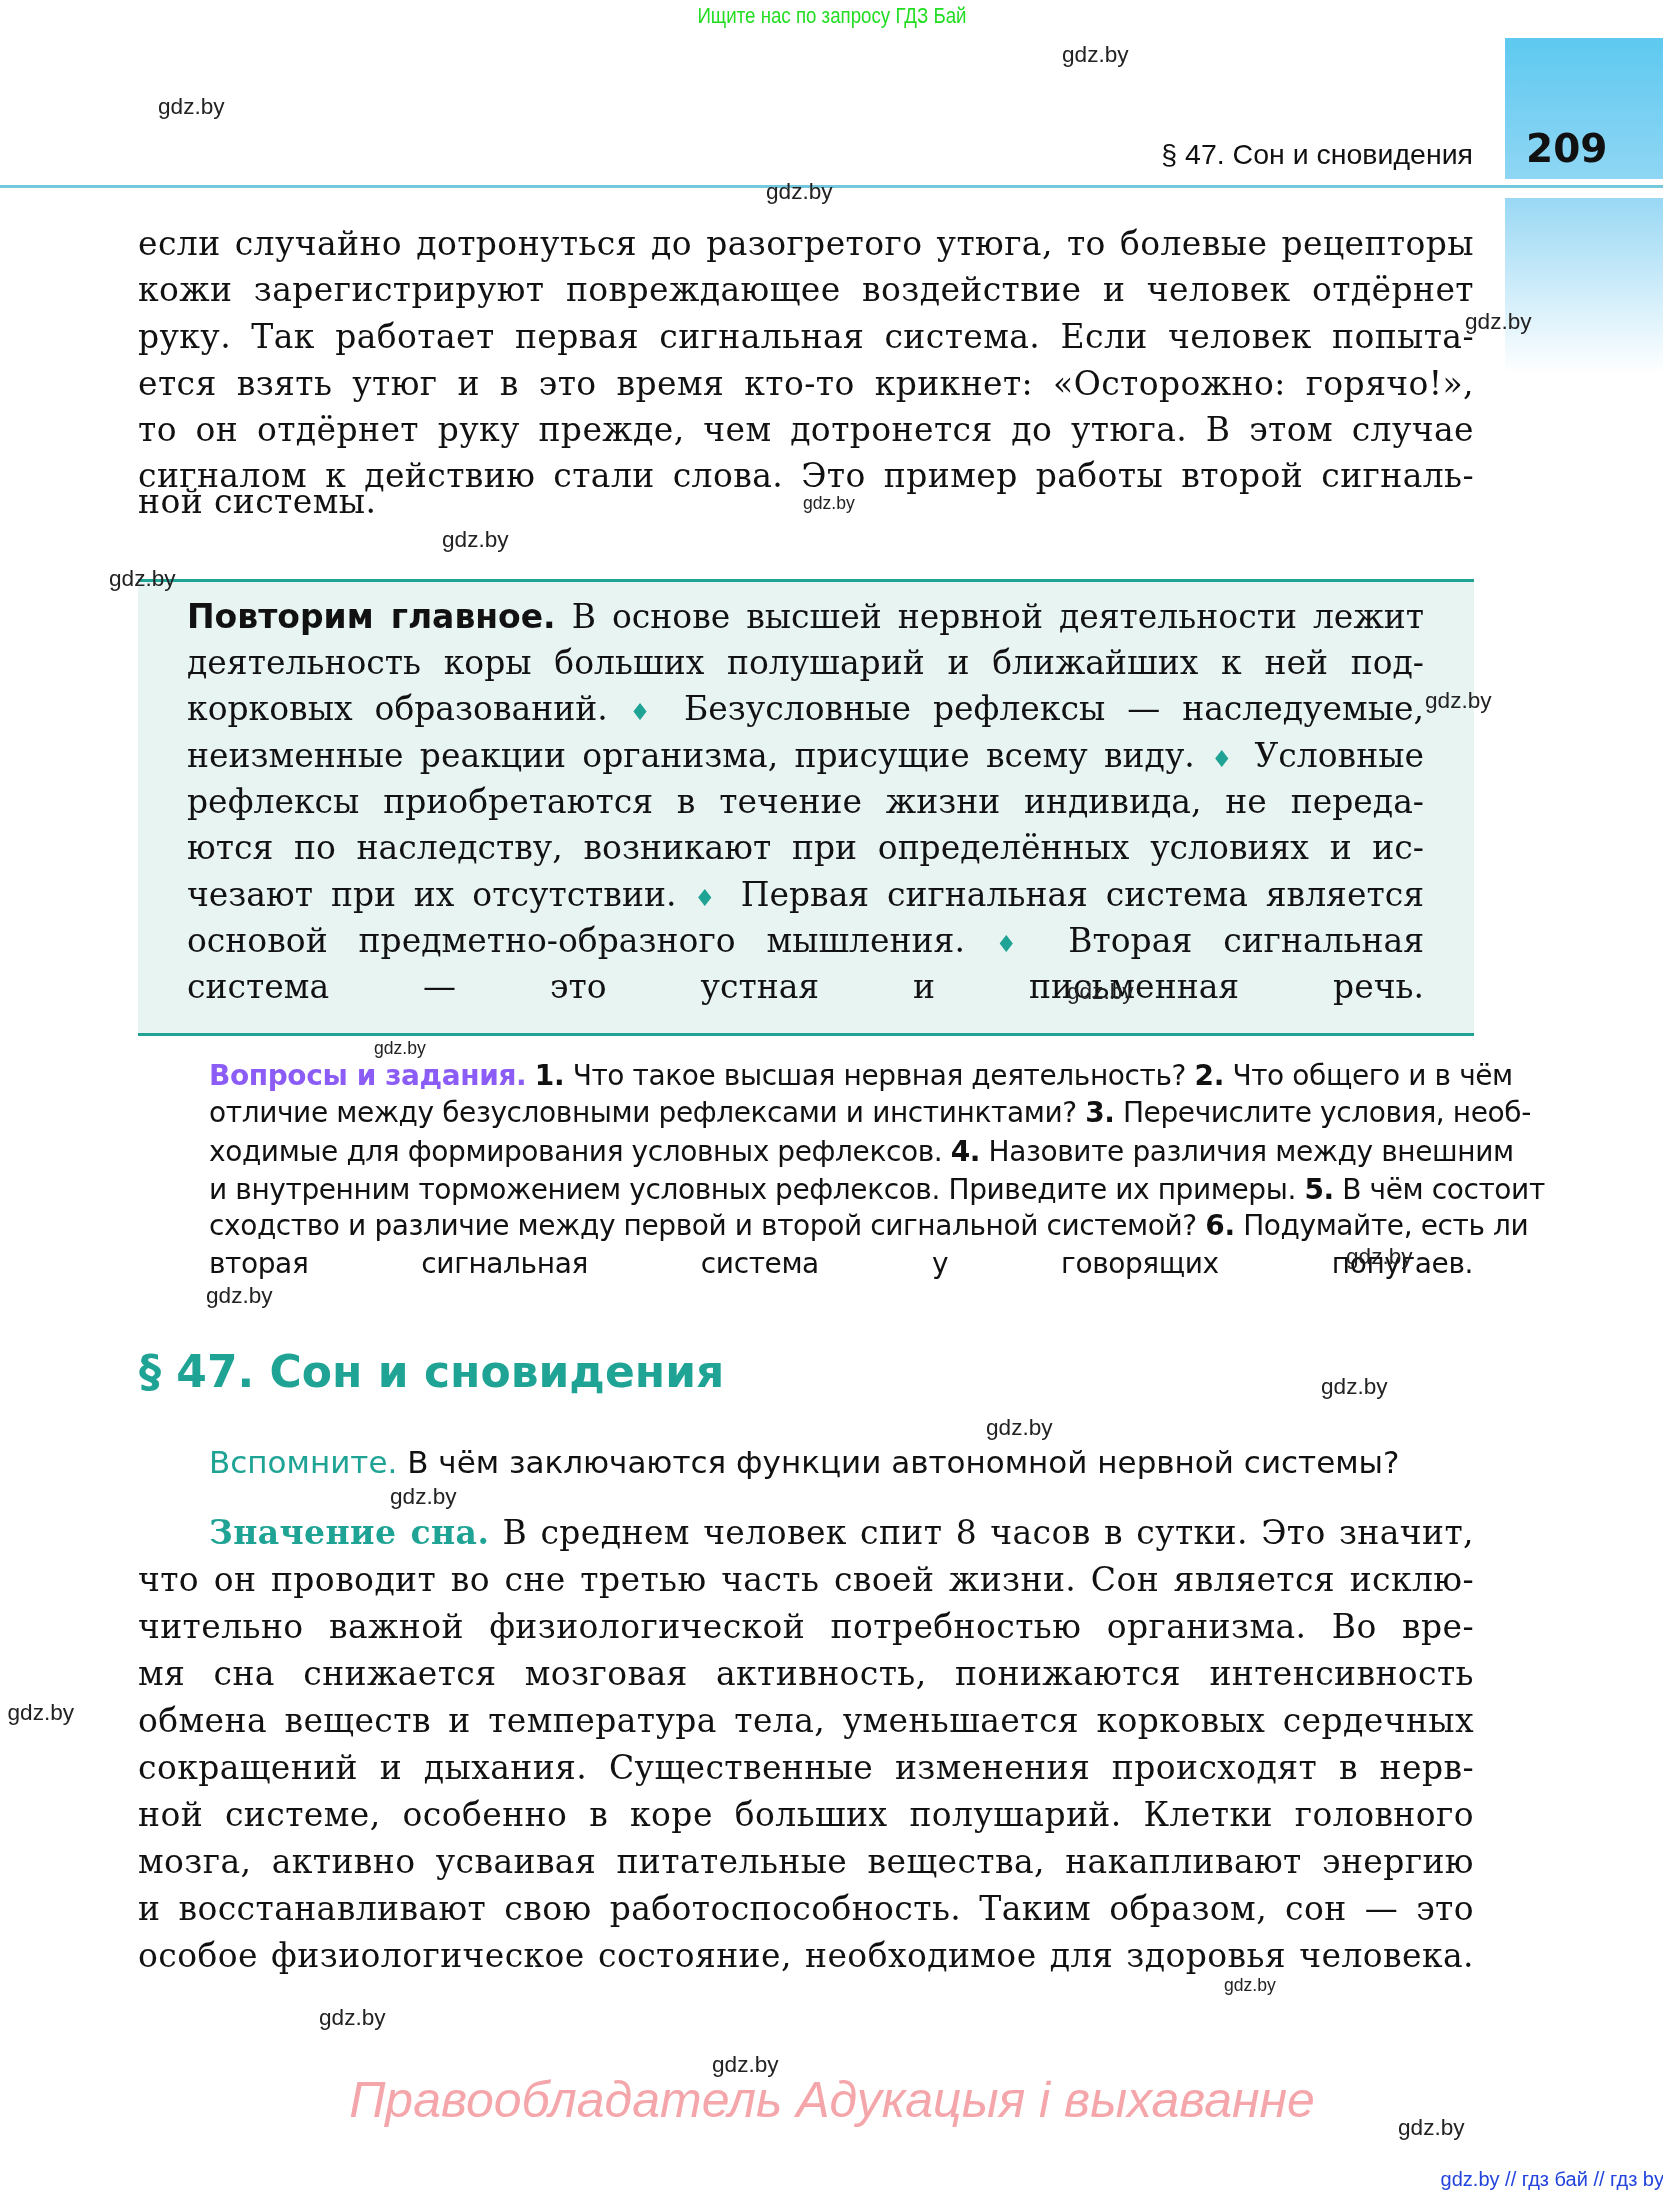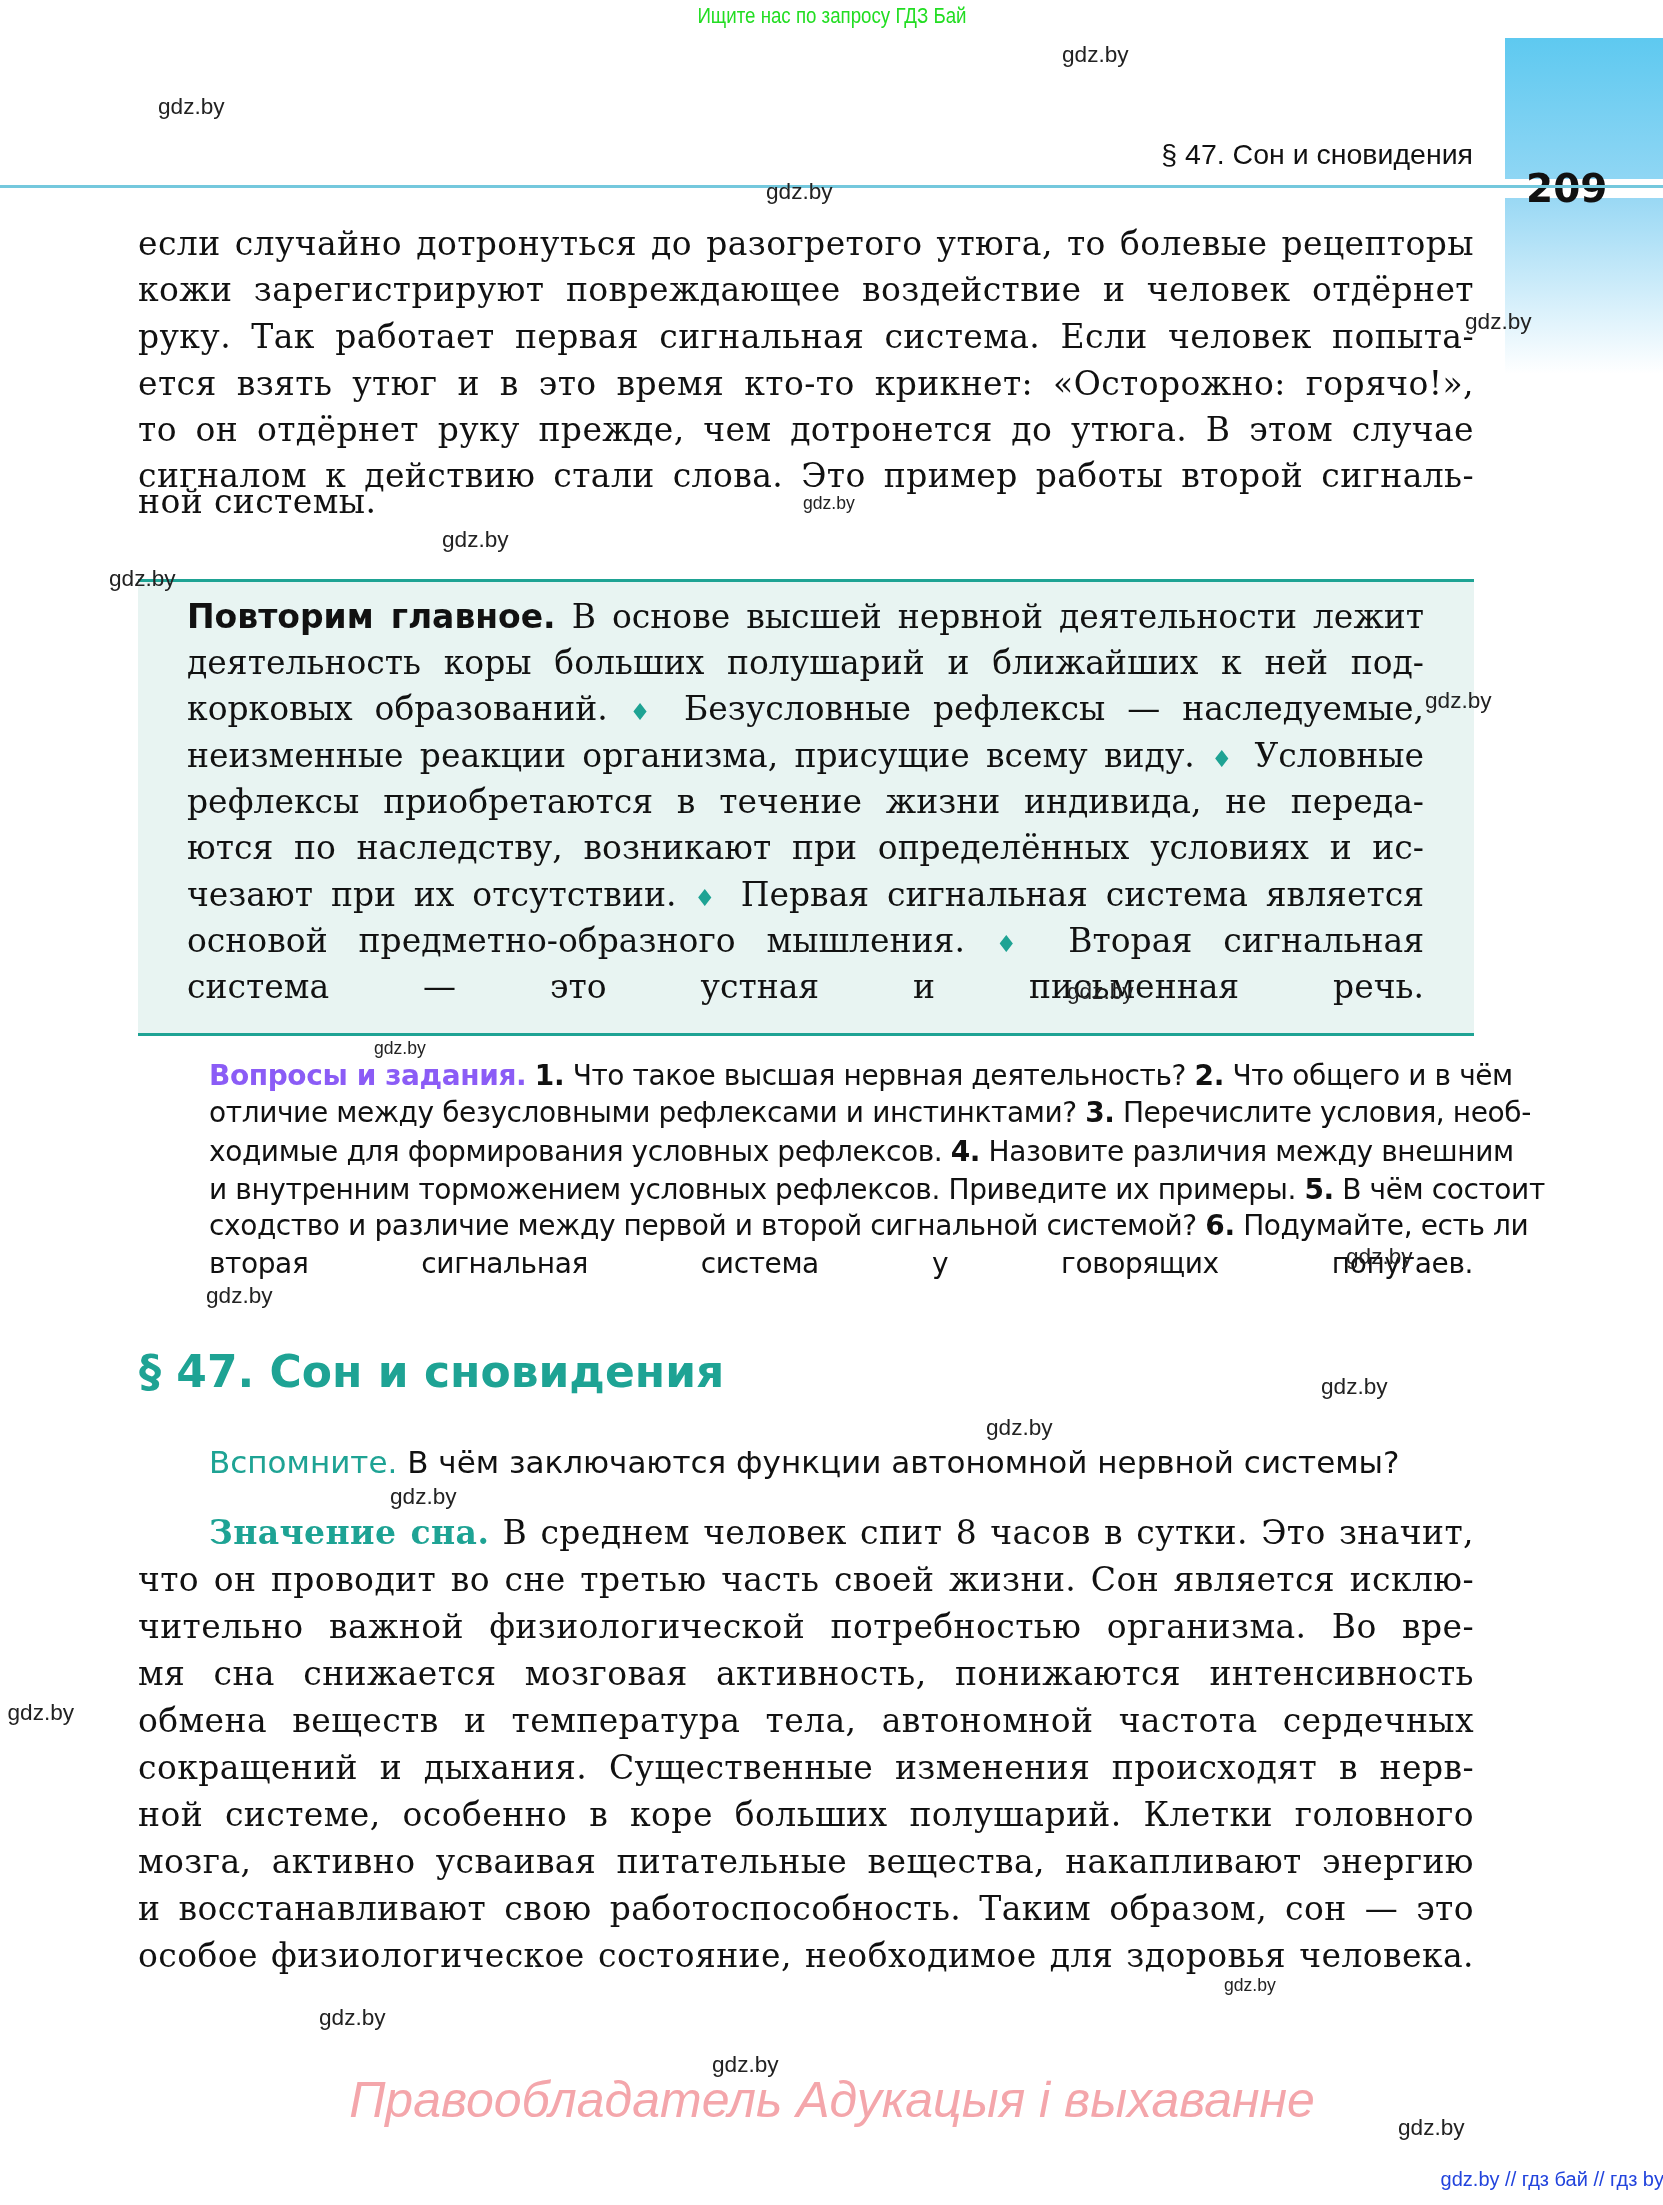--- a/index.html
+++ b/index.html
@@ -1,21 +1,21 @@
 <!DOCTYPE html>
 <html style="font-size:13.4px"><head>
 <meta charset="utf-8">
 <style>
   html,body{margin:0;padding:0;}
   body{width:1664px;height:2205px;position:relative;background:#ffffff;overflow:hidden;}
   .abs{position:absolute;}
   .top-banner{left:0;width:1664px;top:3.4px;text-align:center;color:#22dd22;font:22px "Liberation Sans",sans-serif;transform:scaleX(0.85);}
   .tab-top{left:1505px;top:38px;width:158px;height:141px;background:linear-gradient(#5ec9f0,#8fd6f4);}
   .tab-bottom{left:1505px;top:198px;width:158px;height:176px;background:linear-gradient(#99d8f4,#ffffff);}
-  .page-num{left:1526px;top:126px;font:bold 39px "DejaVu Sans",sans-serif;color:#111;margin-top:40px;}
+  .page-num{left:1526px;top:126px;font:bold 39px "DejaVu Sans",sans-serif;color:#111;}
   .running-head{left:1126px;top:138px;width:347px;text-align:right;font:28.5px "Liberation Sans",sans-serif;color:#111;}
   .head-rule{left:0;top:185px;width:1664px;height:3.4px;background:#74c8dd;}
   .serif{font-family:"DejaVu Serif",serif;color:#111;}
   .body-line{left:138px;width:1336px;font-size:33px;line-height:46px;height:46px;text-align:justify;text-align-last:justify;white-space:nowrap;letter-spacing:0.4px;}
   .last{text-align-last:left;}
   .summary-box{left:138px;top:579px;width:1336px;height:457px;background:#e8f4f2;border-top:3.4px solid #1ea394;border-bottom:3.4px solid #1ea394;box-sizing:border-box;}
   .sum-line{left:187px;width:1237px;font-size:33px;line-height:46px;height:46px;text-align:justify;text-align-last:justify;white-space:nowrap;}
   .sum-lead{font-family:"DejaVu Sans",sans-serif;font-weight:bold;}
   .diamond{color:#1ea394;font-size:23.5px;}
   .q-line{left:209px;width:1264px;font:28px "DejaVu Sans",sans-serif;line-height:38px;height:38px;text-align:justify;text-align-last:justify;white-space:nowrap;color:#111;letter-spacing:-0.4px;}
@@ -74,21 +74,21 @@
 </div>
 
 <div class="abs section-title">§ 47. Сон и сновидения</div>
 <div class="abs recall"><span class="recall-lead">Вспомните.</span><span> В чём заключаются функции автономной нервной системы?</span></div>
 
 <div>
   <div class="abs serif body-line" style="left:209px;width:1265px;top:1510px"><span class="p2-lead">Значение сна.</span><span> В среднем человек спит 8 часов в сутки. Это значит,</span></div>
   <div class="abs serif body-line" style="top:1557px">что он проводит во сне третью часть своей жизни. Сон является исклю-</div>
   <div class="abs serif body-line" style="top:1604px">чительно важной физиологической потребностью организма. Во вре-</div>
   <div class="abs serif body-line" style="top:1651px">мя сна снижается мозговая активность, понижаются интенсивность</div>
-  <div class="abs serif body-line" style="top:1698px">обмена веществ и температура тела, автономной частота сердечных</div>
+  <div class="abs serif body-line" style="top:1698px">обмена веществ и температура тела, уменьшается корковых сердечных</div>
   <div class="abs serif body-line" style="top:1745px">сокращений и дыхания. Существенные изменения происходят в нерв-</div>
   <div class="abs serif body-line" style="top:1792px">ной системе, особенно в коре больших полушарий. Клетки головного</div>
   <div class="abs serif body-line" style="top:1839px">мозга, активно усваивая питательные вещества, накапливают энергию</div>
   <div class="abs serif body-line" style="top:1886px">и восстанавливают свою работоспособность. Таким образом, сон — это</div>
   <div class="abs serif body-line" style="top:1933px">особое физиологическое состояние, необходимое для здоровья человека.</div>
 </div>
 
 <div class="abs wm" style="left:158px;top:94px">gdz.by</div>
 <div class="abs wm" style="left:1062px;top:42px">gdz.by</div>
 <div class="abs wm" style="left:766px;top:179px">gdz.by</div>

